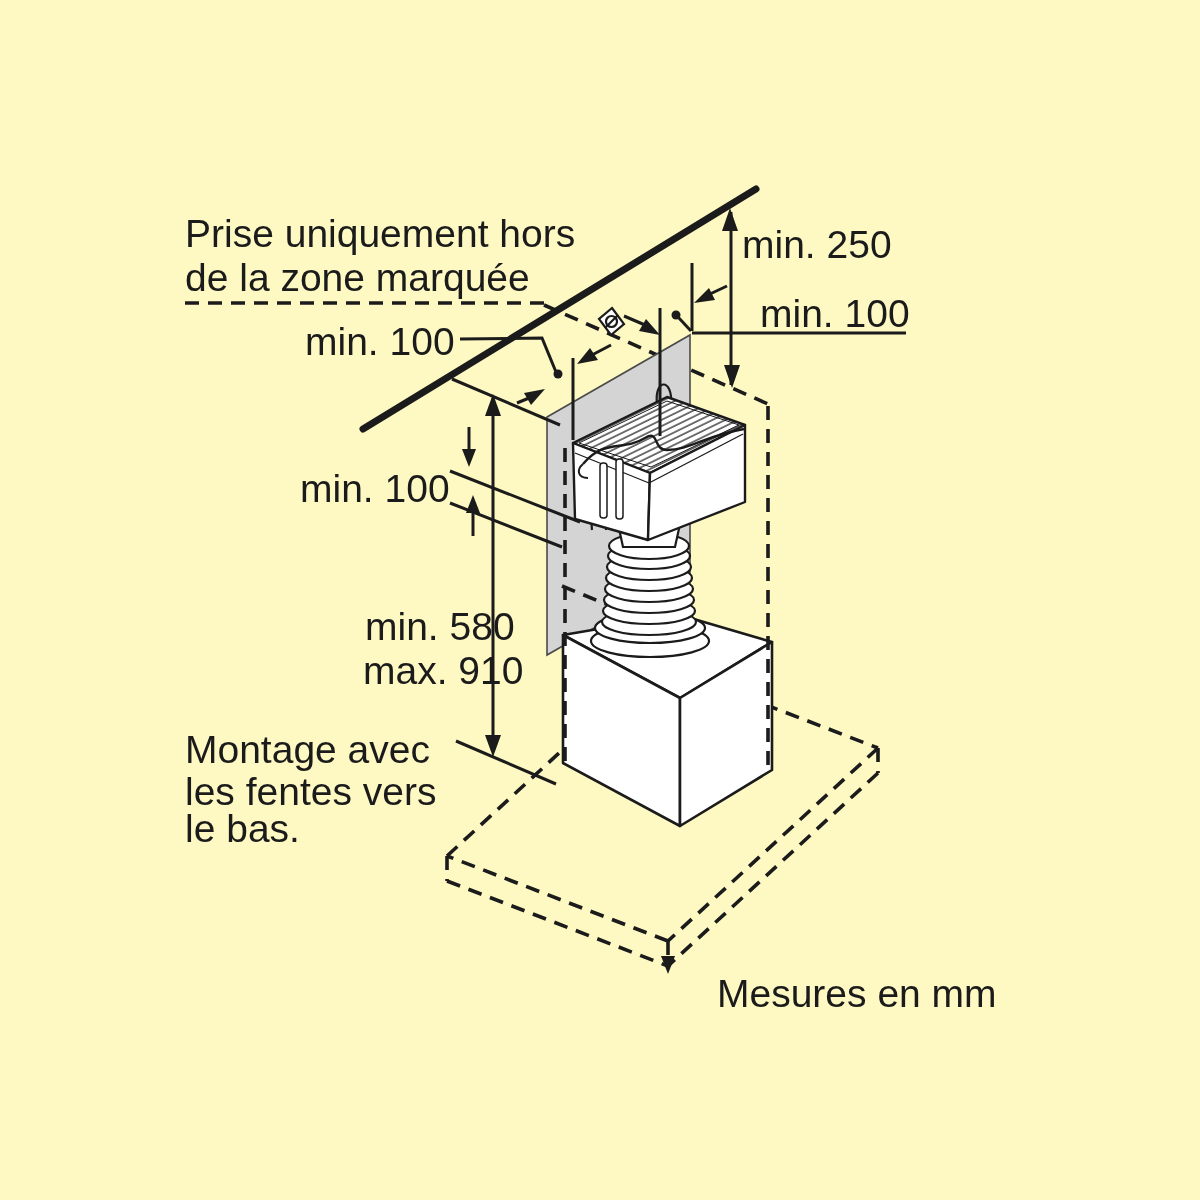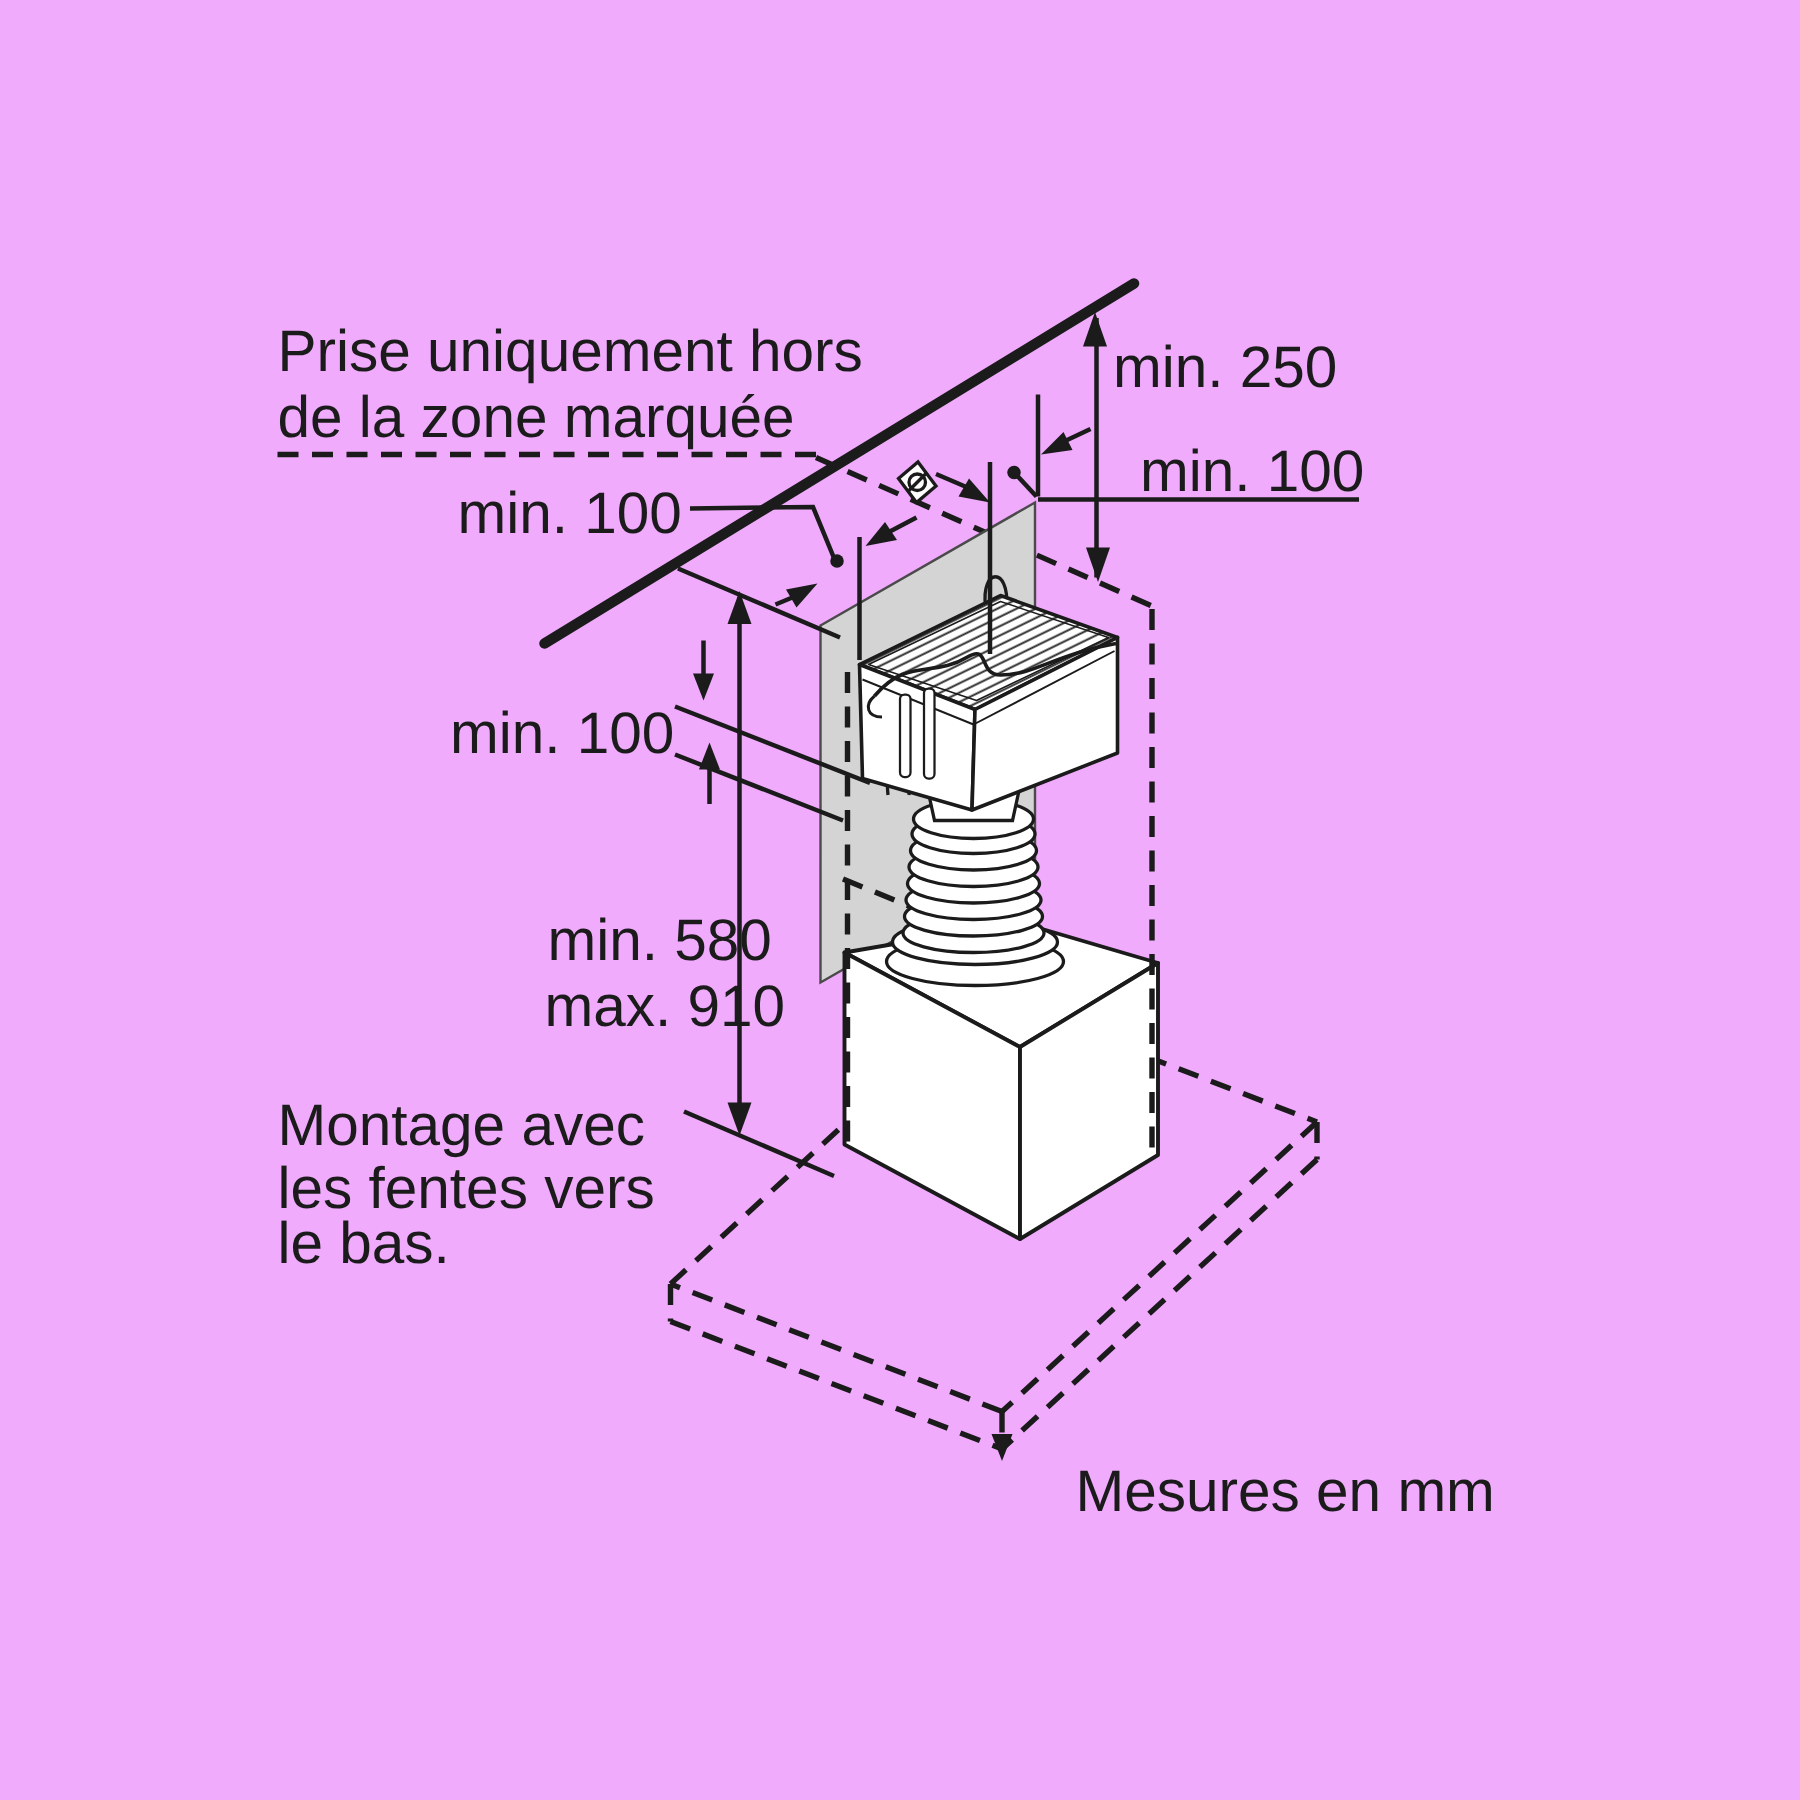--- a/index.html
+++ b/index.html
@@ -1,16 +1,16 @@
 <!DOCTYPE html>
 <html><head>
 <meta charset="utf-8">
 <style>
   html,body{margin:0;padding:0;background:#ffffff;}
-  .stage{position:relative;width:1200px;height:1200px;background:#f0abfc;overflow:hidden;
+  .stage{position:relative;width:1200px;height:1200px;background:#fef9c3;overflow:hidden;
          font-family:"Liberation Sans", sans-serif;}
   svg{position:absolute;left:0;top:0;}
   text{fill:#1b1b1b;font-family:"Liberation Sans", sans-serif;font-size:39px;}
   .ln{stroke:#1b1b1b;fill:none;}
   .dash{stroke:#1b1b1b;fill:none;stroke-width:3.6;stroke-dasharray:14 9;}
   .arrow{fill:#1b1b1b;stroke:none;}
   .white{fill:#ffffff;stroke:#1b1b1b;}
 </style>
 </head>
 <body>

